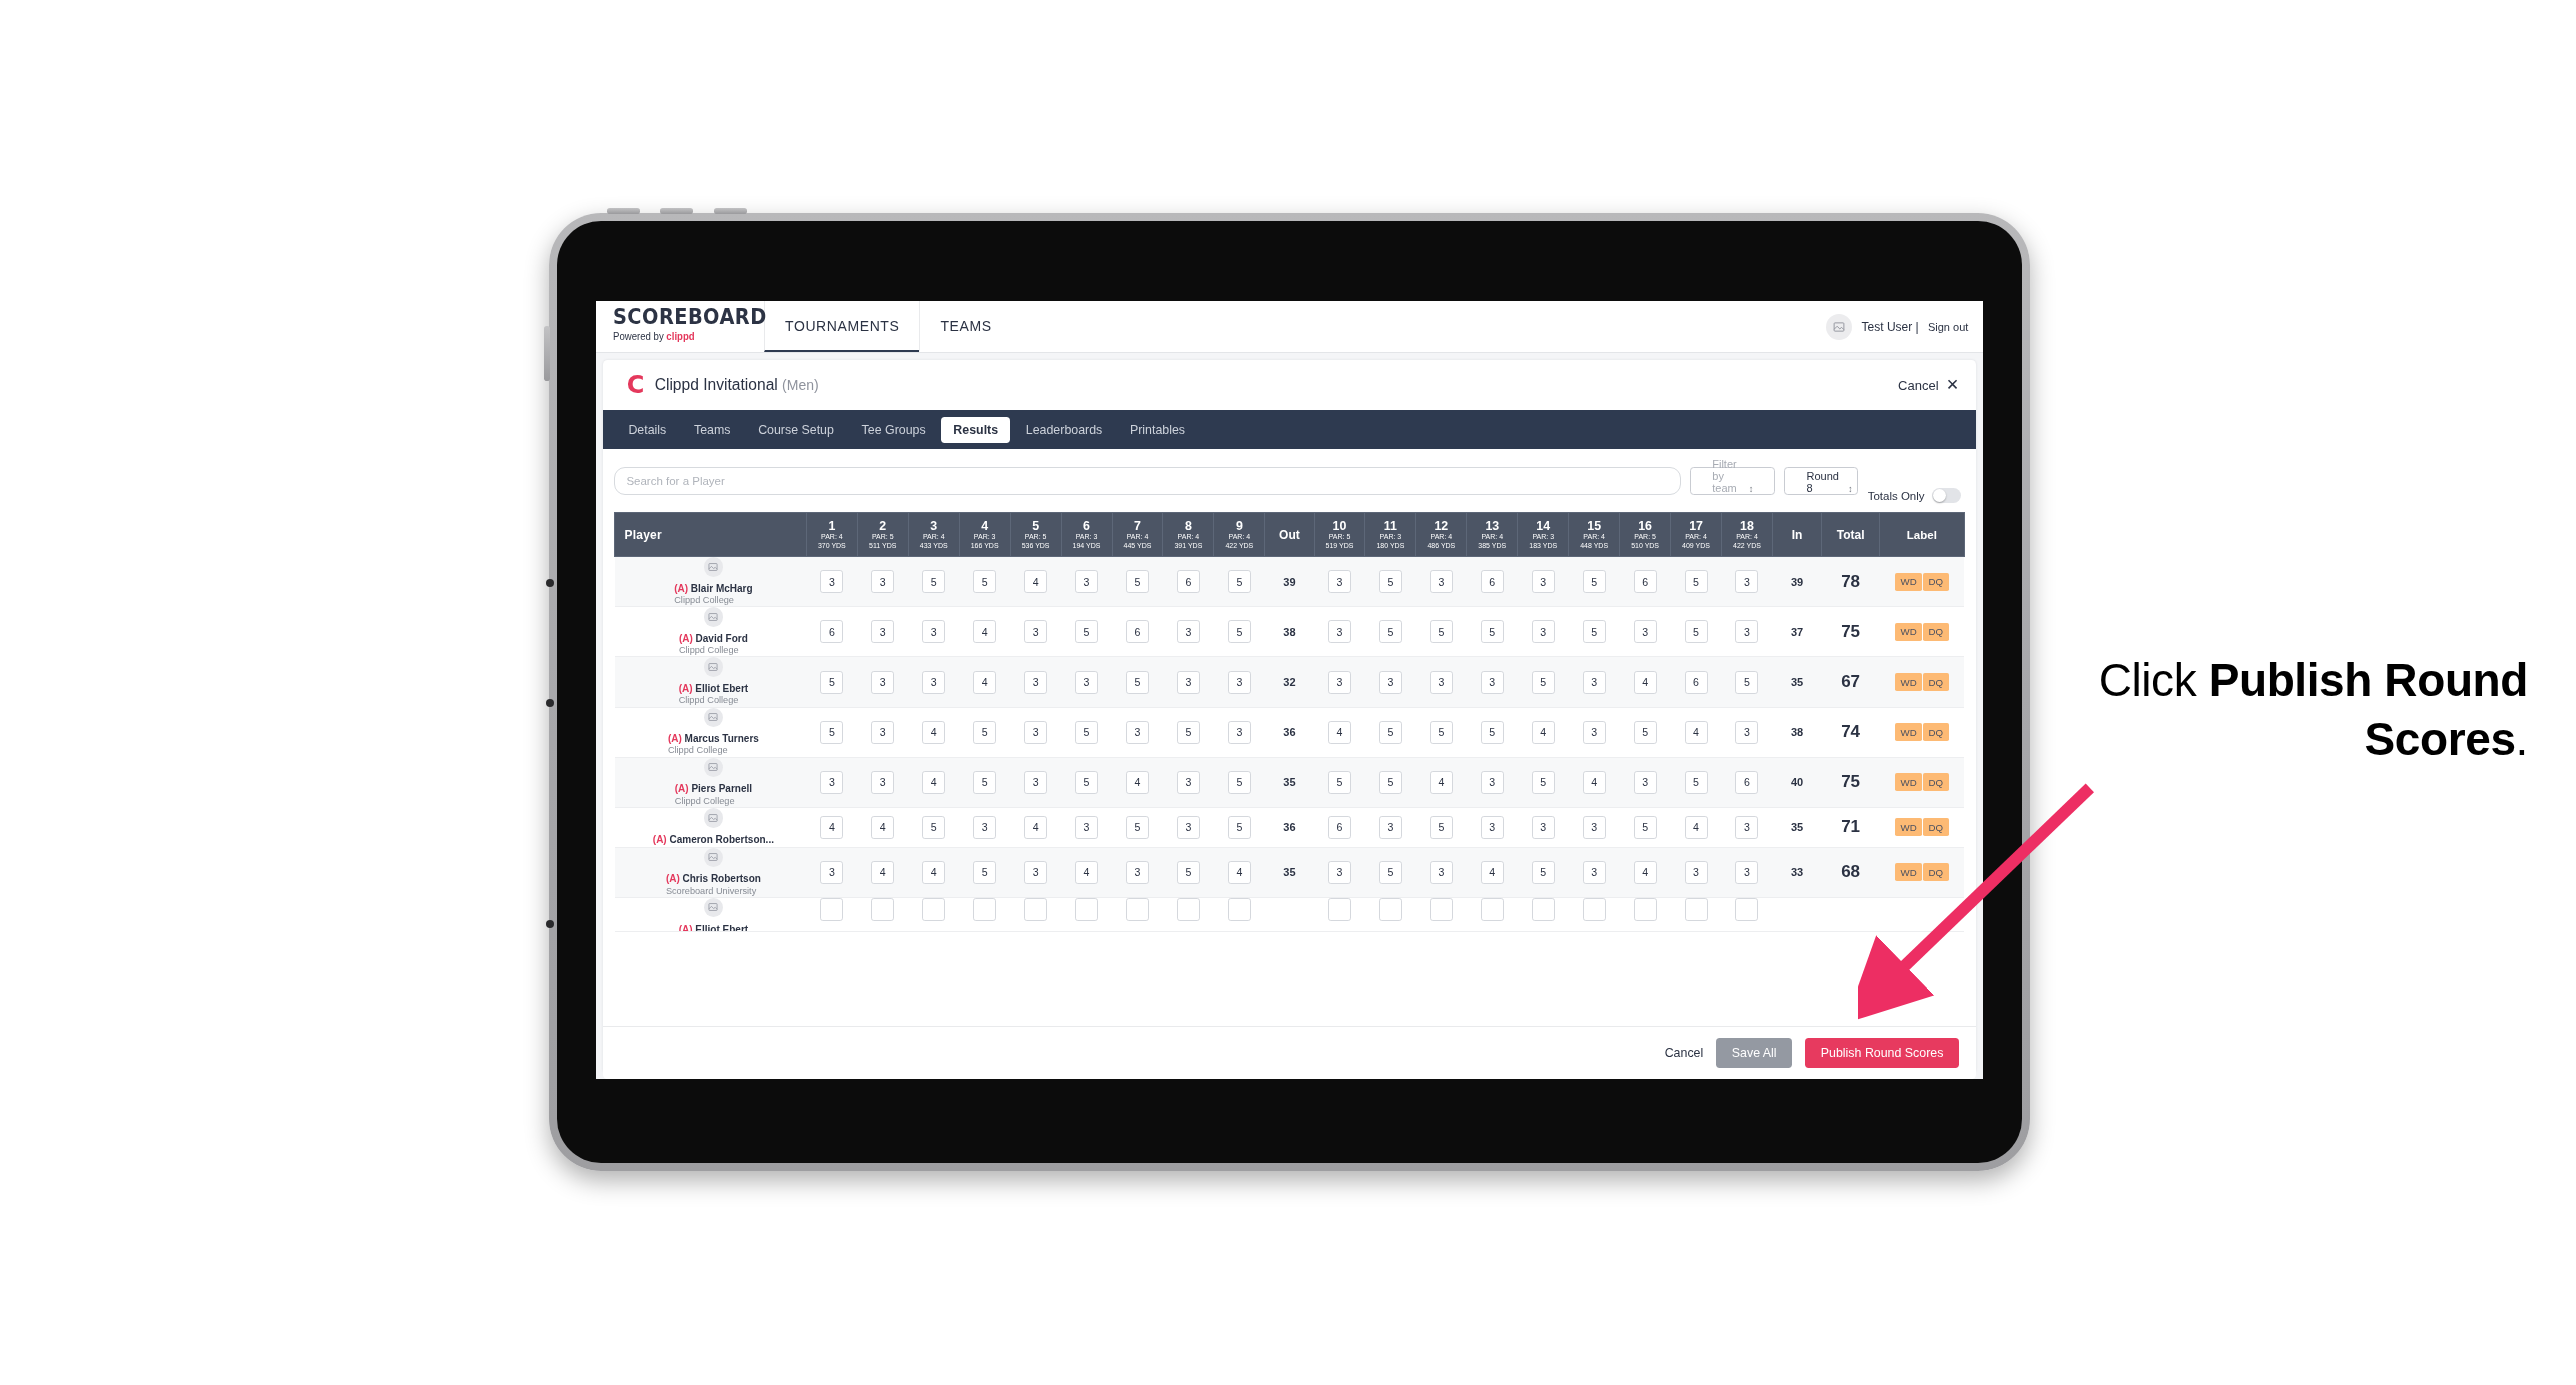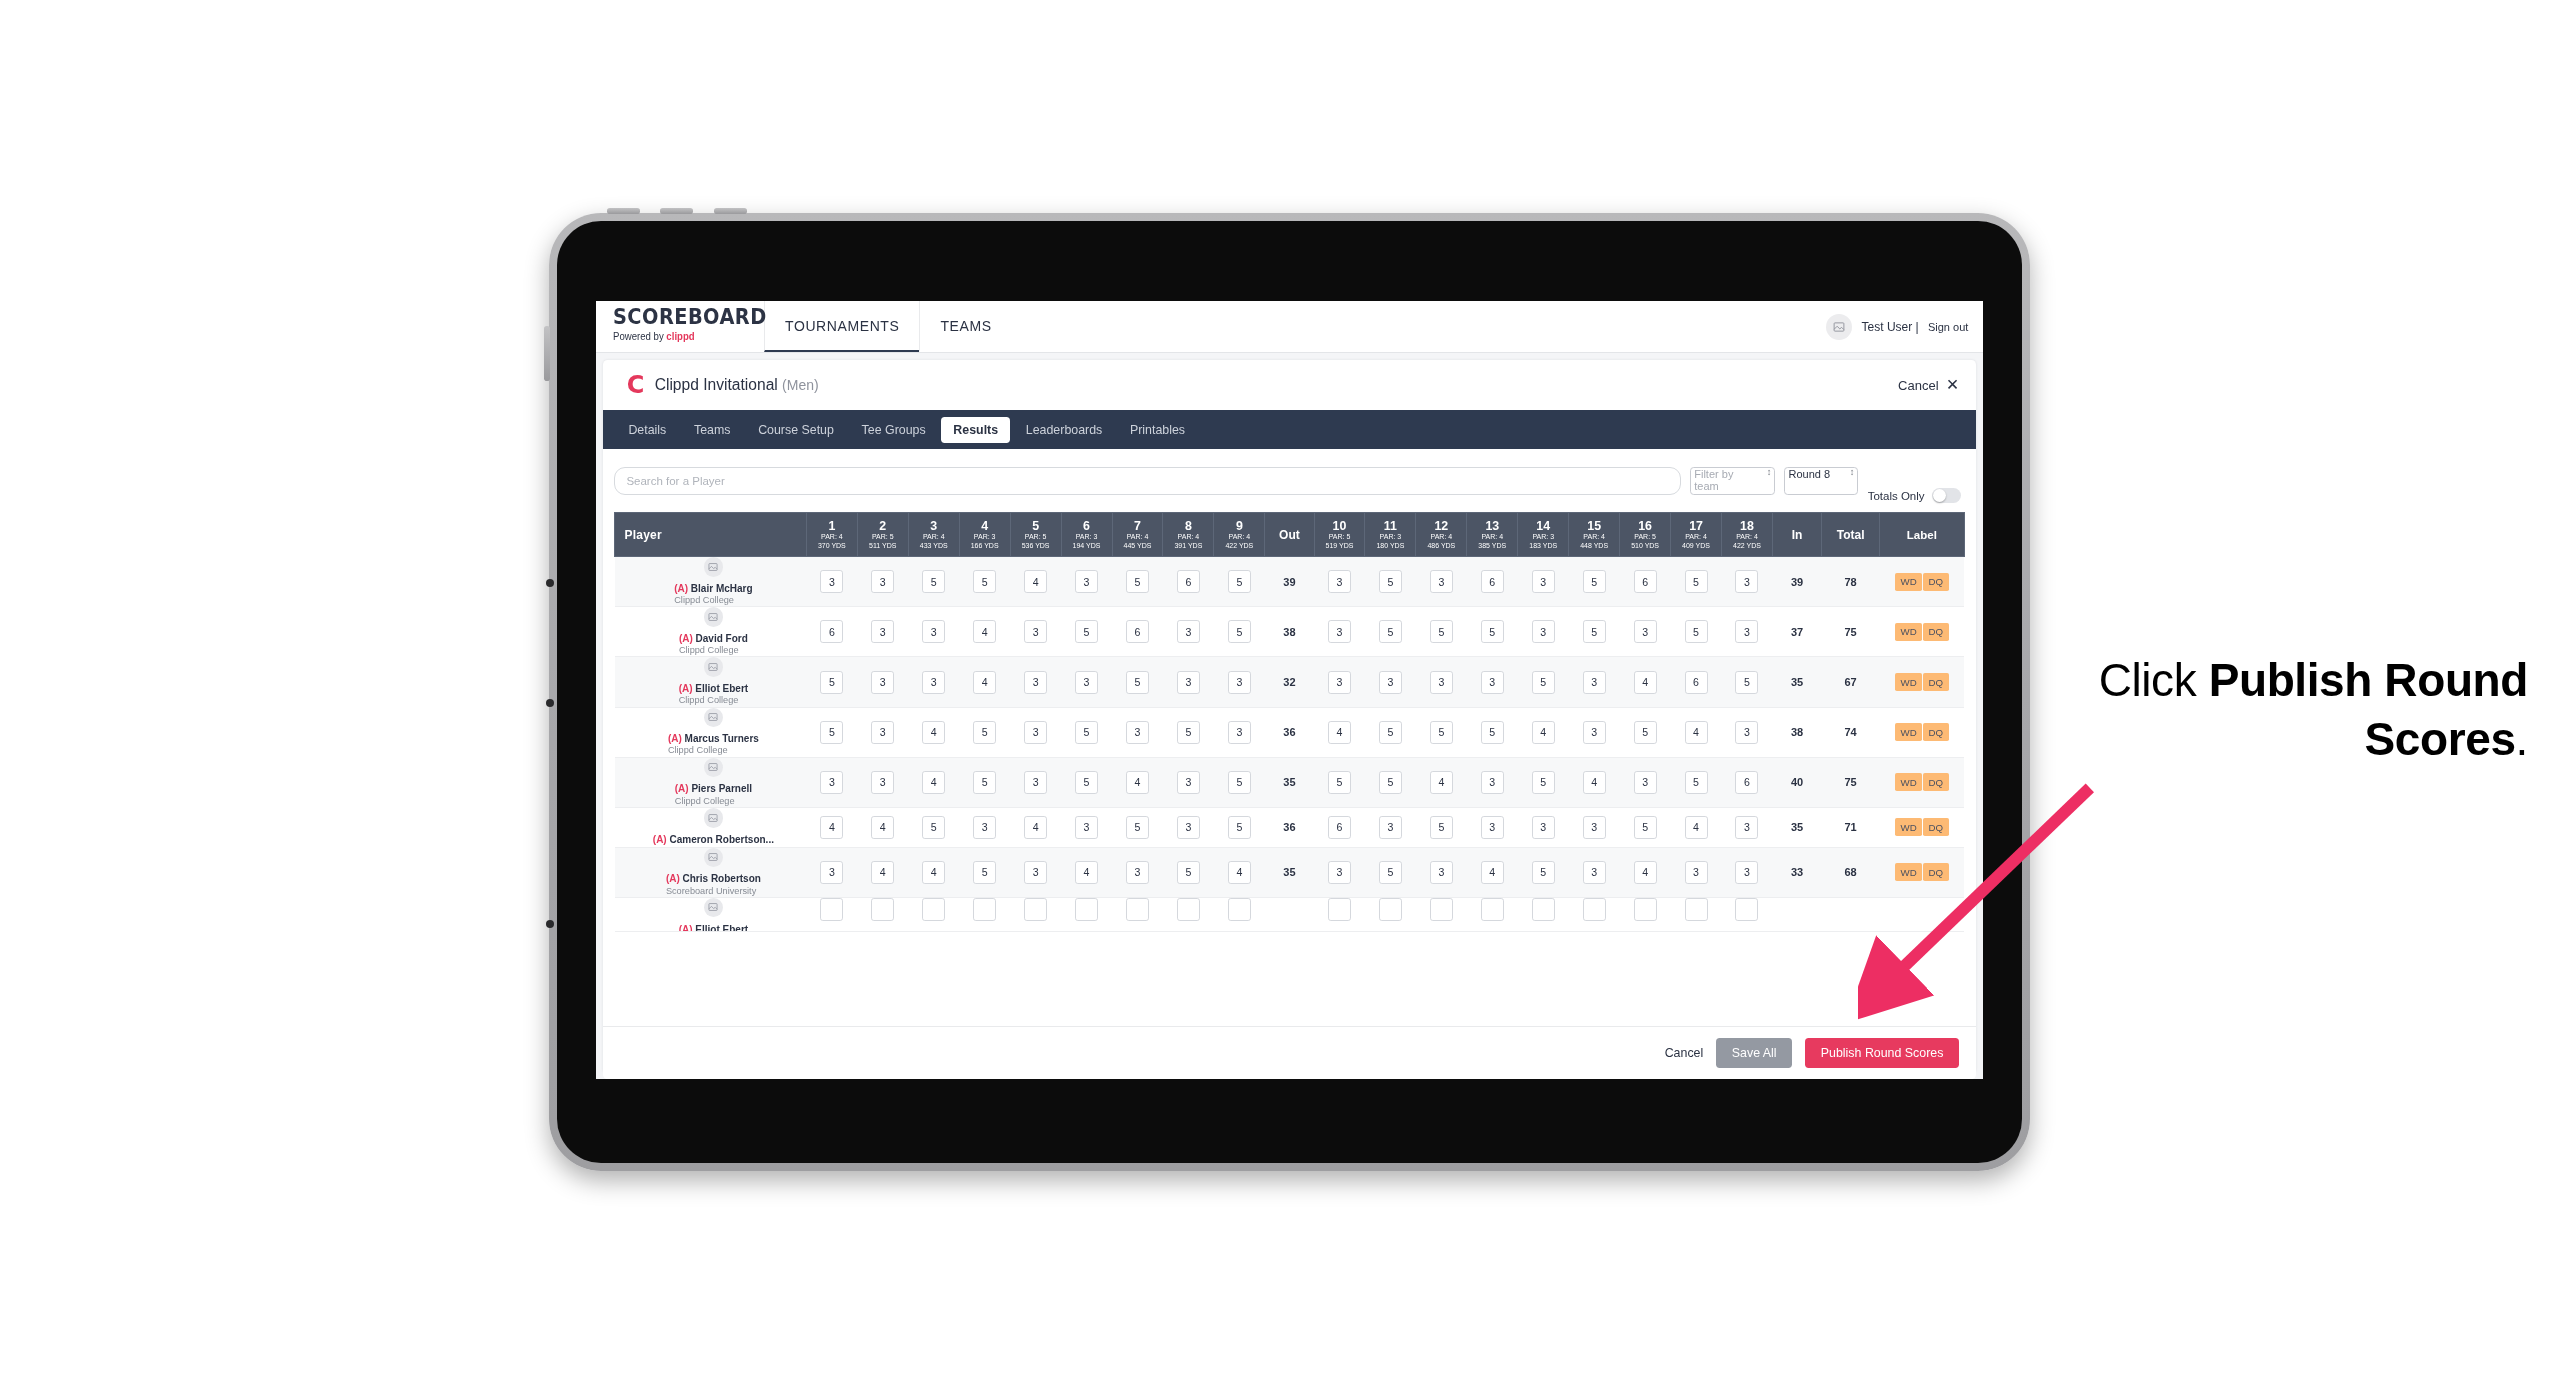--- a/index.html
+++ b/index.html
@@ -134,21 +134,21 @@
     display: flex; align-items: center; gap: 9.2px;
     background: #fff;
   }
   .search-box {
     flex: 1; height: 28px; border: 0.9px solid #d7dade; border-radius: 11px;
     display: flex; align-items: center; padding: 0 11px;
     font-size: 11.5px; color: #b0b4bb; background:#fff;
   }
   .ctl {
     height: 28px; border: 0.9px solid #c9ccd2; border-radius: 3.7px;
-    display: flex; align-items: flex-start; padding: 0 3px;
+    display: flex; align-items: flex-end; padding: 0 21px;
     font-size: 11px; color: #2b3243; background: #fff; gap: 9.2px;
     cursor: pointer;
   }
   .ctl.team { width: 85px; color: #a7abb3; justify-content: space-between;}
   .ctl.round { width: 74px; justify-content: space-between; }
   .spin { font-size: 9.2px; color: #6a6f78; line-height: 1; }
   .totals-wrap { display: flex; align-items: center; gap: 7.4px; padding-right: 3.7px; margin-top: 29px; }
   .totals-label { font-size: 11.5px; color: #2b3243; }
   .toggle {
     width: 29px; height: 14.7px; border-radius: 8.3px; background: #e2e4e8;
@@ -204,21 +204,21 @@
   .pname .amt { color: #e4385c; }
   .pteam { font-size: 9.2px; color: #868b94; line-height: 1.22; }
 
   .cellbox {
     width: 23px; height: 23px; margin: 0 auto;
     border: 0.9px solid #d5d8dd; border-radius: 2.8px; background: #fff;
     display: flex; align-items: center; justify-content: center;
     font-size: 10.6px; color: #2b3243;
   }
   td.sum { text-align: center; font-size: 11px; font-weight: 700; color: #2b3243; }
-  td.tot { text-align: center; font-size: 11px; font-weight: 700; color: #2b3243; }
+  td.tot { text-align: center; font-size: 17px; font-weight: 700; color: #2b3243; }
   td.lab { padding: 0 1.8px; }
   .lab-wrap { display: flex; gap: 0.9px; justify-content: center; }
   .chip {
     background: #fdba74; color: #4b5160; font-size: 9.7px;
     padding: 3.7px 5.5px; border-radius: 1.8px; cursor: pointer;
   }
 
   
   tbody tr.clipped { height: 16.6px; overflow: hidden; }
   tbody tr.clipped td { vertical-align: top; }

